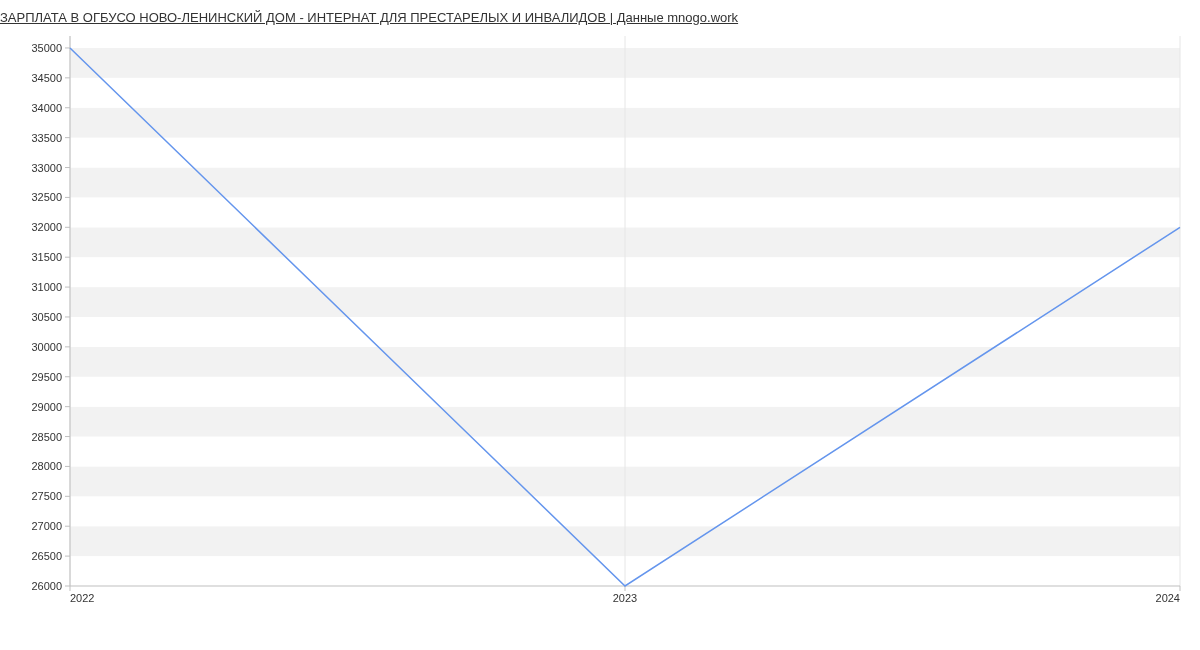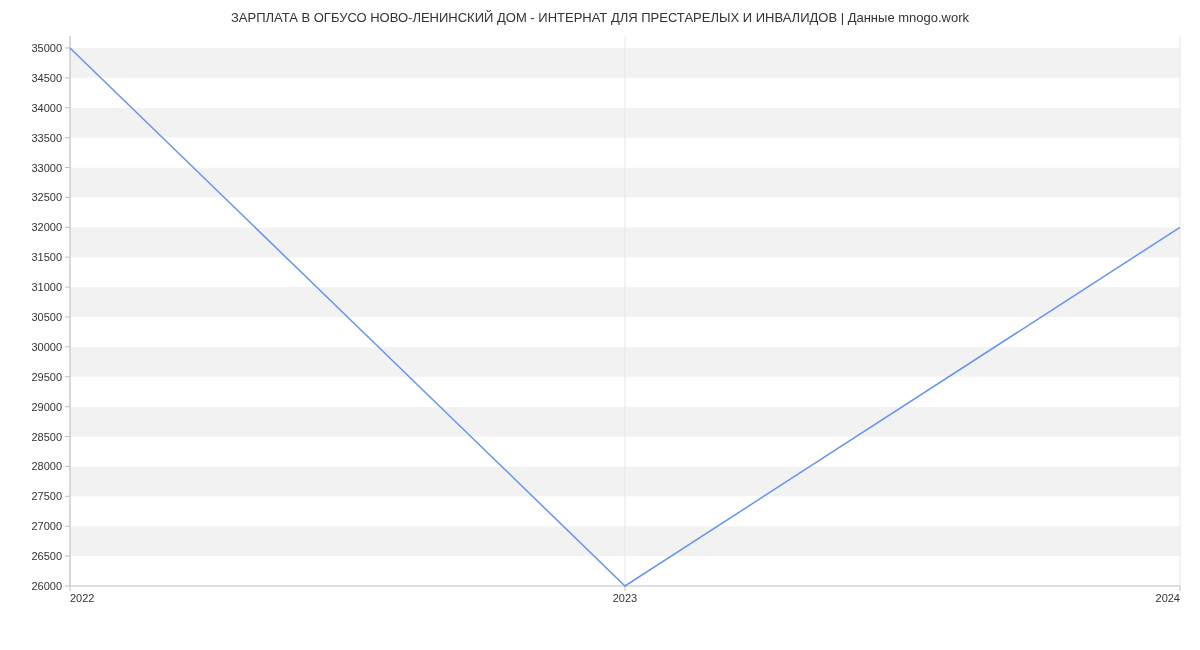--- a/index.html
+++ b/index.html
@@ -14,23 +14,23 @@
   .chart-wrap {
     position: relative;
     width: 1200px;
     height: 650px;
   }
   .title {
     position: absolute;
     top: 10px;
     left: 0;
     width: 100%;
-    text-align: center;
     font-size: 13px;
     color: #333;
+    text-decoration: underline;
   }
   .plot {
     position: absolute;
     left: 70px;
     top: 36px;
     width: 1110px;
     height: 570px;
   }
   .plot svg {
     width: 100%;

